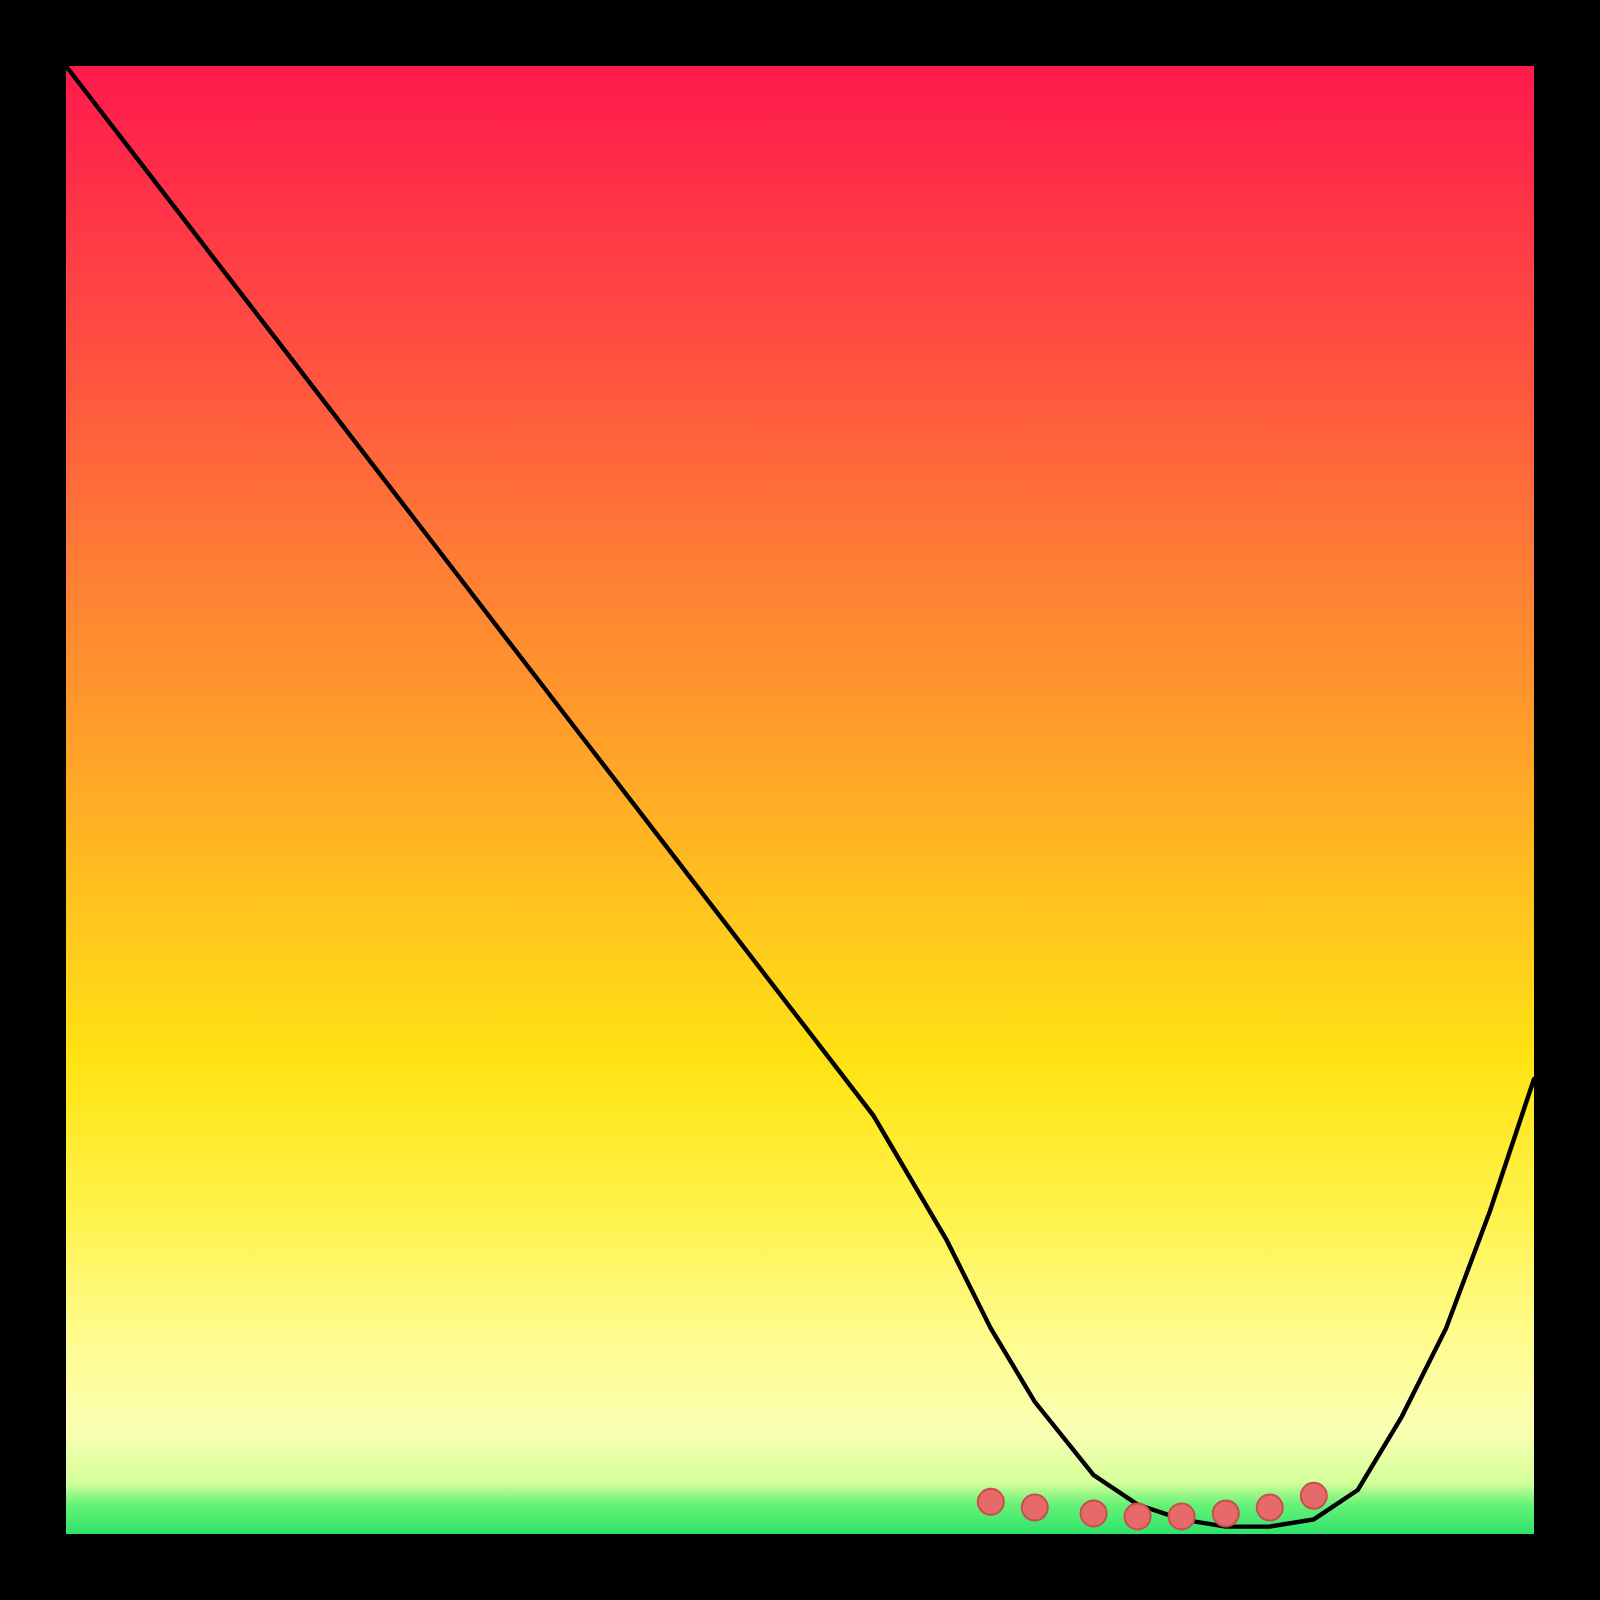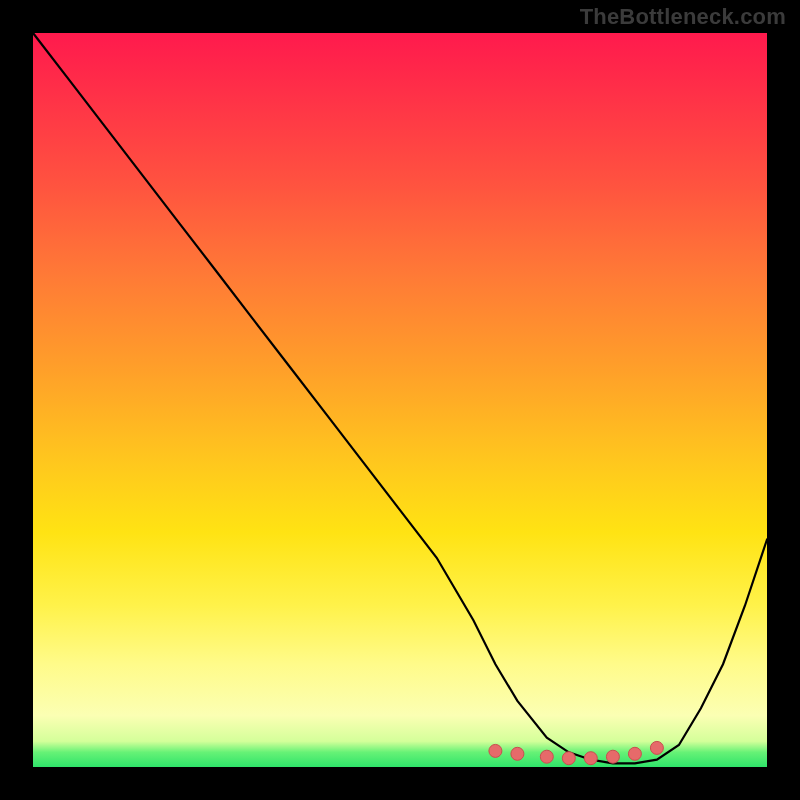--- a/index.html
+++ b/index.html
@@ -62,21 +62,20 @@
     left: 0; top: 0;
     width: 734px;
     height: 734px;
     overflow: visible;
   }
 </style>
 </head>
 <body>
 
 <div class="frame">
-  <div class="watermark">TheBottleneck.com</div>
 
   <div class="plot">
     <div class="gradient"></div>
     <svg class="curve" viewBox="0 0 734 734" preserveAspectRatio="none">
       <path id="curve-path" fill="none" stroke="#000" stroke-width="2.2" stroke-linecap="round" d="M0.0 0.0 L36.7 47.7 L73.4 95.4 L110.1 143.1 L146.8 190.8 L183.5 238.5 L220.2 286.3 L256.9 334.0 L293.6 381.7 L330.3 429.4 L367.0 477.1 L403.7 524.8 L440.4 587.2 L462.4 631.2 L484.4 667.9 L513.8 704.6 L535.8 719.3 L557.8 726.7 L579.9 730.3 L601.9 730.3 L623.9 726.7 L645.9 712.0 L667.9 675.3 L690.0 631.2 L712.0 572.5 L734.0 506.5"></path>
       <g id="markers">
           <circle cx="462.4" cy="717.9" r="6.5" fill="#e66a6a" stroke="#c94e4e" stroke-width="1"></circle>
           <circle cx="484.4" cy="720.8" r="6.5" fill="#e66a6a" stroke="#c94e4e" stroke-width="1"></circle>
           <circle cx="513.8" cy="723.7" r="6.5" fill="#e66a6a" stroke="#c94e4e" stroke-width="1"></circle>
           <circle cx="535.8" cy="725.2" r="6.5" fill="#e66a6a" stroke="#c94e4e" stroke-width="1"></circle>

